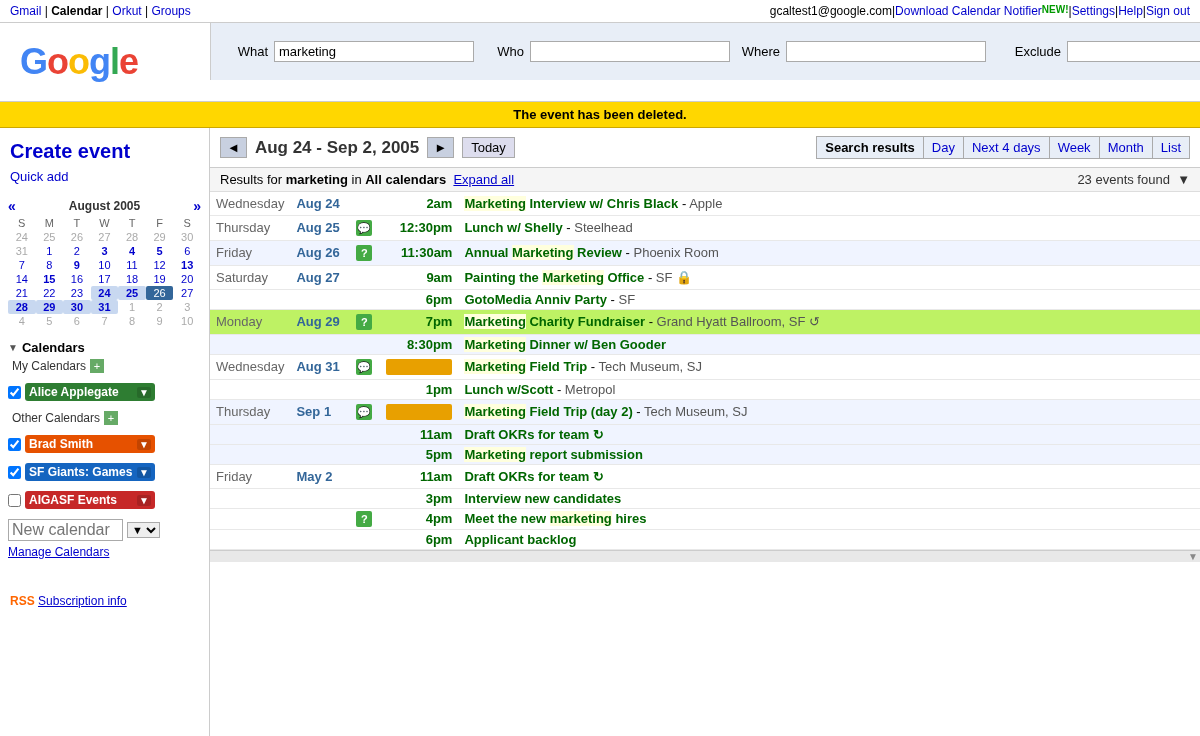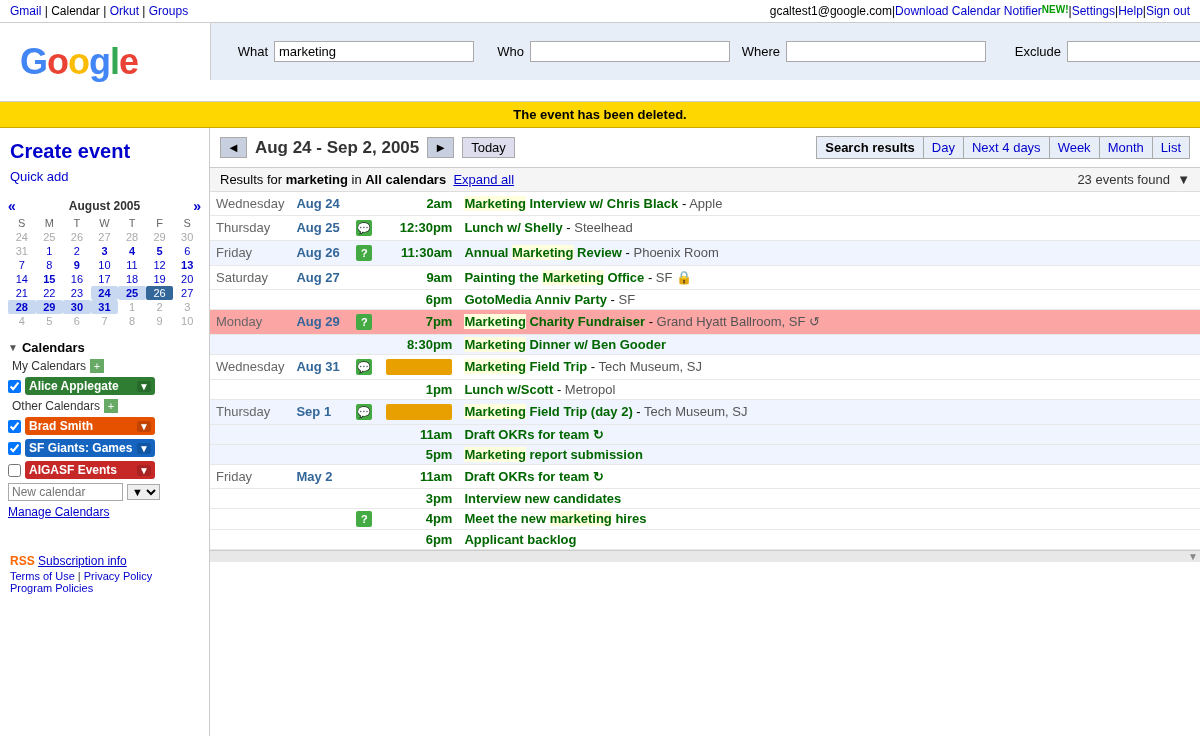--- a/index.html
+++ b/index.html
@@ -9,21 +9,21 @@
     #topbar {
       background: #fff;
       border-bottom: 1px solid #ccc;
       padding: 4px 10px;
       display: flex;
       justify-content: space-between;
       align-items: center;
       font-size: 12px;
     }
     #topbar-left a { color: #00c; text-decoration: none; }
-    #topbar-left span { font-weight: normal; }
+    #topbar-left span { font-weight: bold; }
     #topbar-right { display: flex; align-items: flex-start; gap: 0; font-size: 12px; }
     #topbar-right a { color: #00c; text-decoration: none; }
     #topbar-right .email { font-weight: normal; }
     .search-row { display: flex; align-items: center; gap: 6px; }
     .search-label { width: 45px; text-align: right; font-size: 13px; }
     .search-input { border: 1px solid #aaa; padding: 2px 4px; font-size: 13px; width: 200px; }
     .search-row-right { display: flex; align-items: center; gap: 6px; }
     .search-label-right { text-align: right; font-size: 13px; width: 55px; }
     .search-input-right { border: 1px solid #aaa; padding: 2px 4px; font-size: 13px; width: 180px; }
     .search-input-when { border: 1px solid #aaa; padding: 2px 4px; font-size: 13px; width: 80px; }
@@ -152,21 +152,21 @@
       color: #fff;
       text-align: center;
       line-height: 14px;
       font-size: 11px;
       cursor: pointer;
     }
     .calendar-item {
       display: flex;
       align-items: center;
       gap: 4px;
-      margin: 4px 0;
+      margin: 10px 0;
     }
     .cal-checkbox { width: 13px; height: 13px; cursor: pointer; }
     .cal-badge {
       display: inline-flex;
       align-items: center;
       justify-content: space-between;
       padding: 2px 4px;
       border-radius: 3px;
       font-size: 12px;
       font-weight: bold;
@@ -183,21 +183,21 @@
     }
     .new-cal-row {
       display: flex;
       align-items: center;
       gap: 4px;
       margin-top: 4px;
     }
     .new-cal-input {
       border: 1px solid #aaa;
       padding: 1px 3px;
-      font-size: 12px;
+      font-size: 16px;
       width: 115px;
     }
     .manage-cal-link {
       color: #00c;
       font-size: 12px;
       text-decoration: underline;
       cursor: pointer;
       display: block;
       margin-top: 4px;
     }
@@ -604,25 +604,20 @@
           <option>▼</option>
         </select>
       </div>
       <a href="#" class="manage-cal-link">Manage Calendars</a>
     </div>
 
     <div id="sidebar-footer">
       <div class="rss-title">
         <span style="color:#f60;font-weight:bold;">RSS</span> <a href="#">Subscription info</a>
       </div>
-      <div class="footer-links">
-        <a href="#">Terms of Use</a> |
-        <a href="#">Privacy Policy</a><br>
-        <a href="#">Program Policies</a>
-      </div>
     </div>
   </div>
 
   <div id="main-content">
 
     <div id="cal-nav">
       <button class="cal-nav-arrow">◄</button>
       <span class="cal-date-range">Aug 24 - Sep 2, 2005</span>
       <button class="cal-nav-arrow">►</button>
       <button class="cal-nav-btn">Today</button>
@@ -696,21 +691,21 @@
         <tr class="sub-row event-row">
           <td class="day-col"></td>
           <td class="date-col"></td>
           <td class="icon-col"></td>
           <td class="time-col">6pm</td>
           <td class="event-title-col">
             <strong style="color:#060;">GotoMedia Anniv Party</strong> - <span class="event-subtitle">SF</span>
           </td>
         </tr>
 
-        <tr class="event-row" style="background:#fca5a5;">
+        <tr class="event-row" style="background:#bef264;">
           <td class="day-col">Monday</td>
           <td class="date-col">Aug 29</td>
           <td class="icon-col">
             <span class="event-icon event-icon-q" style="display:inline-flex;align-items:center;justify-content:center;">?</span>
           </td>
           <td class="time-col">7pm</td>
           <td class="event-title-col">
             <strong style="color:#060;"><span class="highlighted-text">Marketing</span> Charity Fundraiser</strong> - <span class="event-subtitle">Grand Hyatt Ballroom, SF ↺</span>
           </td>
         </tr>

